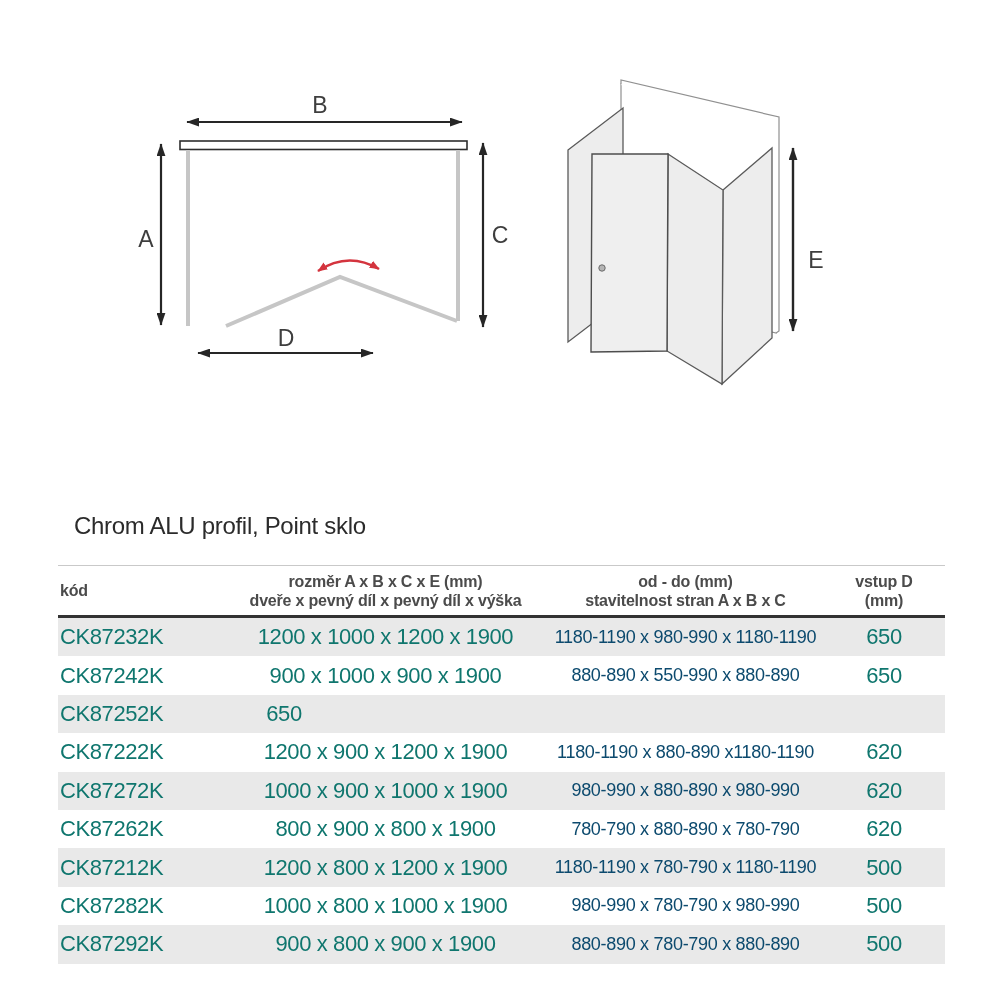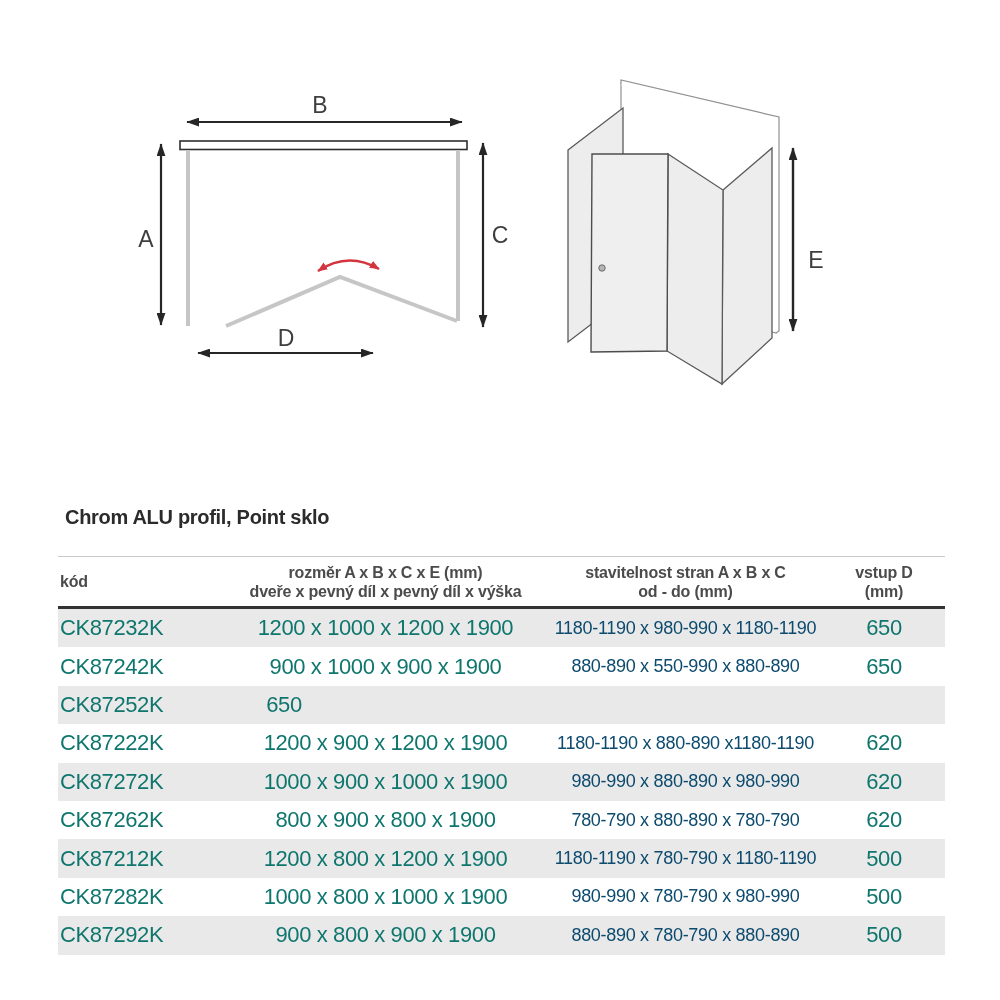--- a/index.html
+++ b/index.html
@@ -2,21 +2,21 @@
 <html><head>
 <meta charset="utf-8">
 <style>
   html,body{margin:0;padding:0;background:#ffffff;}
   .page{position:relative;width:1000px;height:1000px;background:#ffffff;overflow:hidden;
         font-family:"Liberation Sans", sans-serif;}
   .diagrams{position:absolute;left:0;top:0;}
   .dim-label{font-size:23px;fill:#3e3e3e;}
   
   .table-area{position:absolute;left:58px;top:497px;width:887px;}
-  .section-title{margin:7px;font-size:20px;font-weight:bold;color:#2b2b2b;letter-spacing:-0.3px;height:26px;line-height:26px;}
+  .section-title{margin:16px;font-size:24px;font-weight:normal;color:#2b2b2b;letter-spacing:-0.3px;height:26px;line-height:26px;}
   .thead{margin-top:26px;border-top:1px solid #c9c9c9;border-bottom:3px solid #333333;
          height:49px;display:flex;align-items:stretch;color:#4b4b4b;font-size:16px;letter-spacing:-0.2px;font-weight:bold;}
   .thead .hc{display:flex;flex-direction:column;justify-content:center;line-height:19px;}
   .c1{width:165px;text-align:left;padding-left:2px;box-sizing:border-box;}
   .c2{width:325px;text-align:center;}
   .c3{width:275px;text-align:center;}
   .c4{width:122px;text-align:center;}
   .tbody .row{display:flex;height:38.4px;align-items:center;}
   .tbody .row:nth-child(odd){background:#e9e9e9;}
   .row .c1,.row .c2,.row .c4{font-size:22px;color:#0f766e;letter-spacing:-0.4px;}
@@ -85,22 +85,22 @@
 
     <div class="thead">
       <div class="hc c1">
         <span>kód</span>
       </div>
       <div class="hc c2">
         <span>rozměr A x B x C x E (mm)</span>
         <span>dveře x pevný díl x pevný díl x výška</span>
       </div>
       <div class="hc c3">
+        <span>od - do (mm)</span>
         <span>stavitelnost stran A x B x C</span>
-        <span>od - do (mm)</span>
       </div>
       <div class="hc c4">
         <span>vstup D</span>
         <span>(mm)</span>
       </div>
     </div>
 
     <div class="tbody">
       <div class="row">
         <div class="c1">CK87232K</div>

